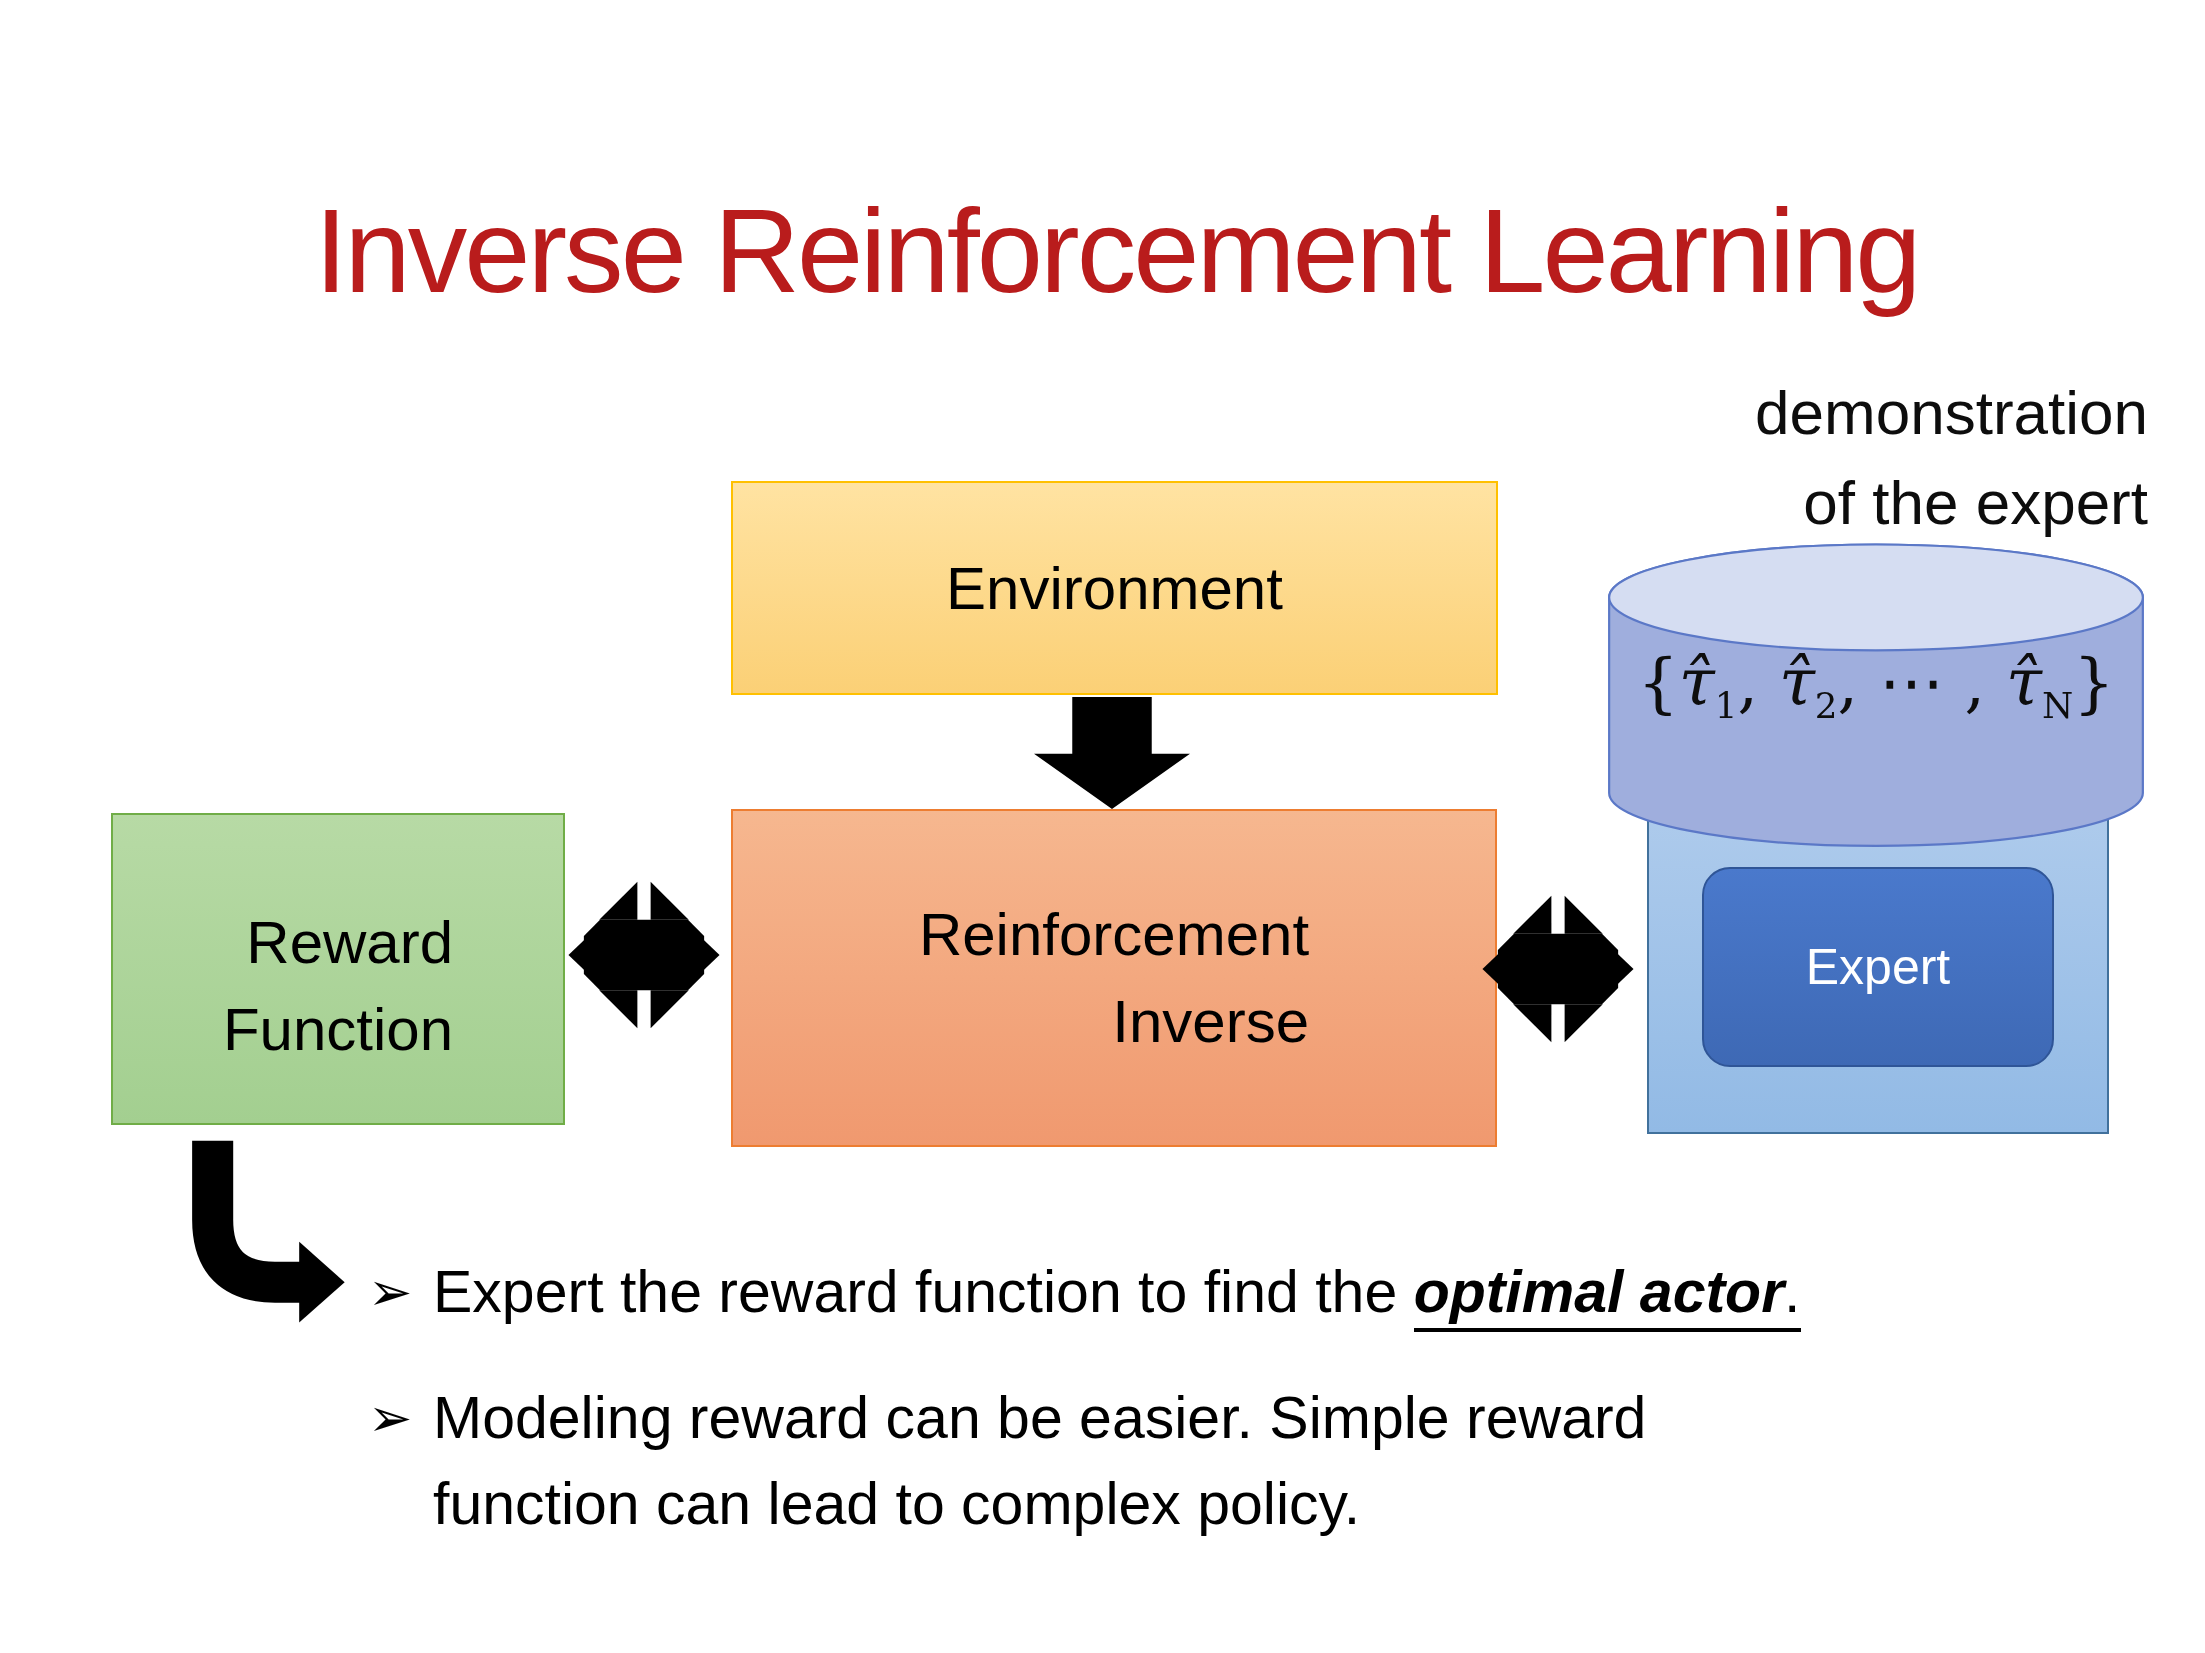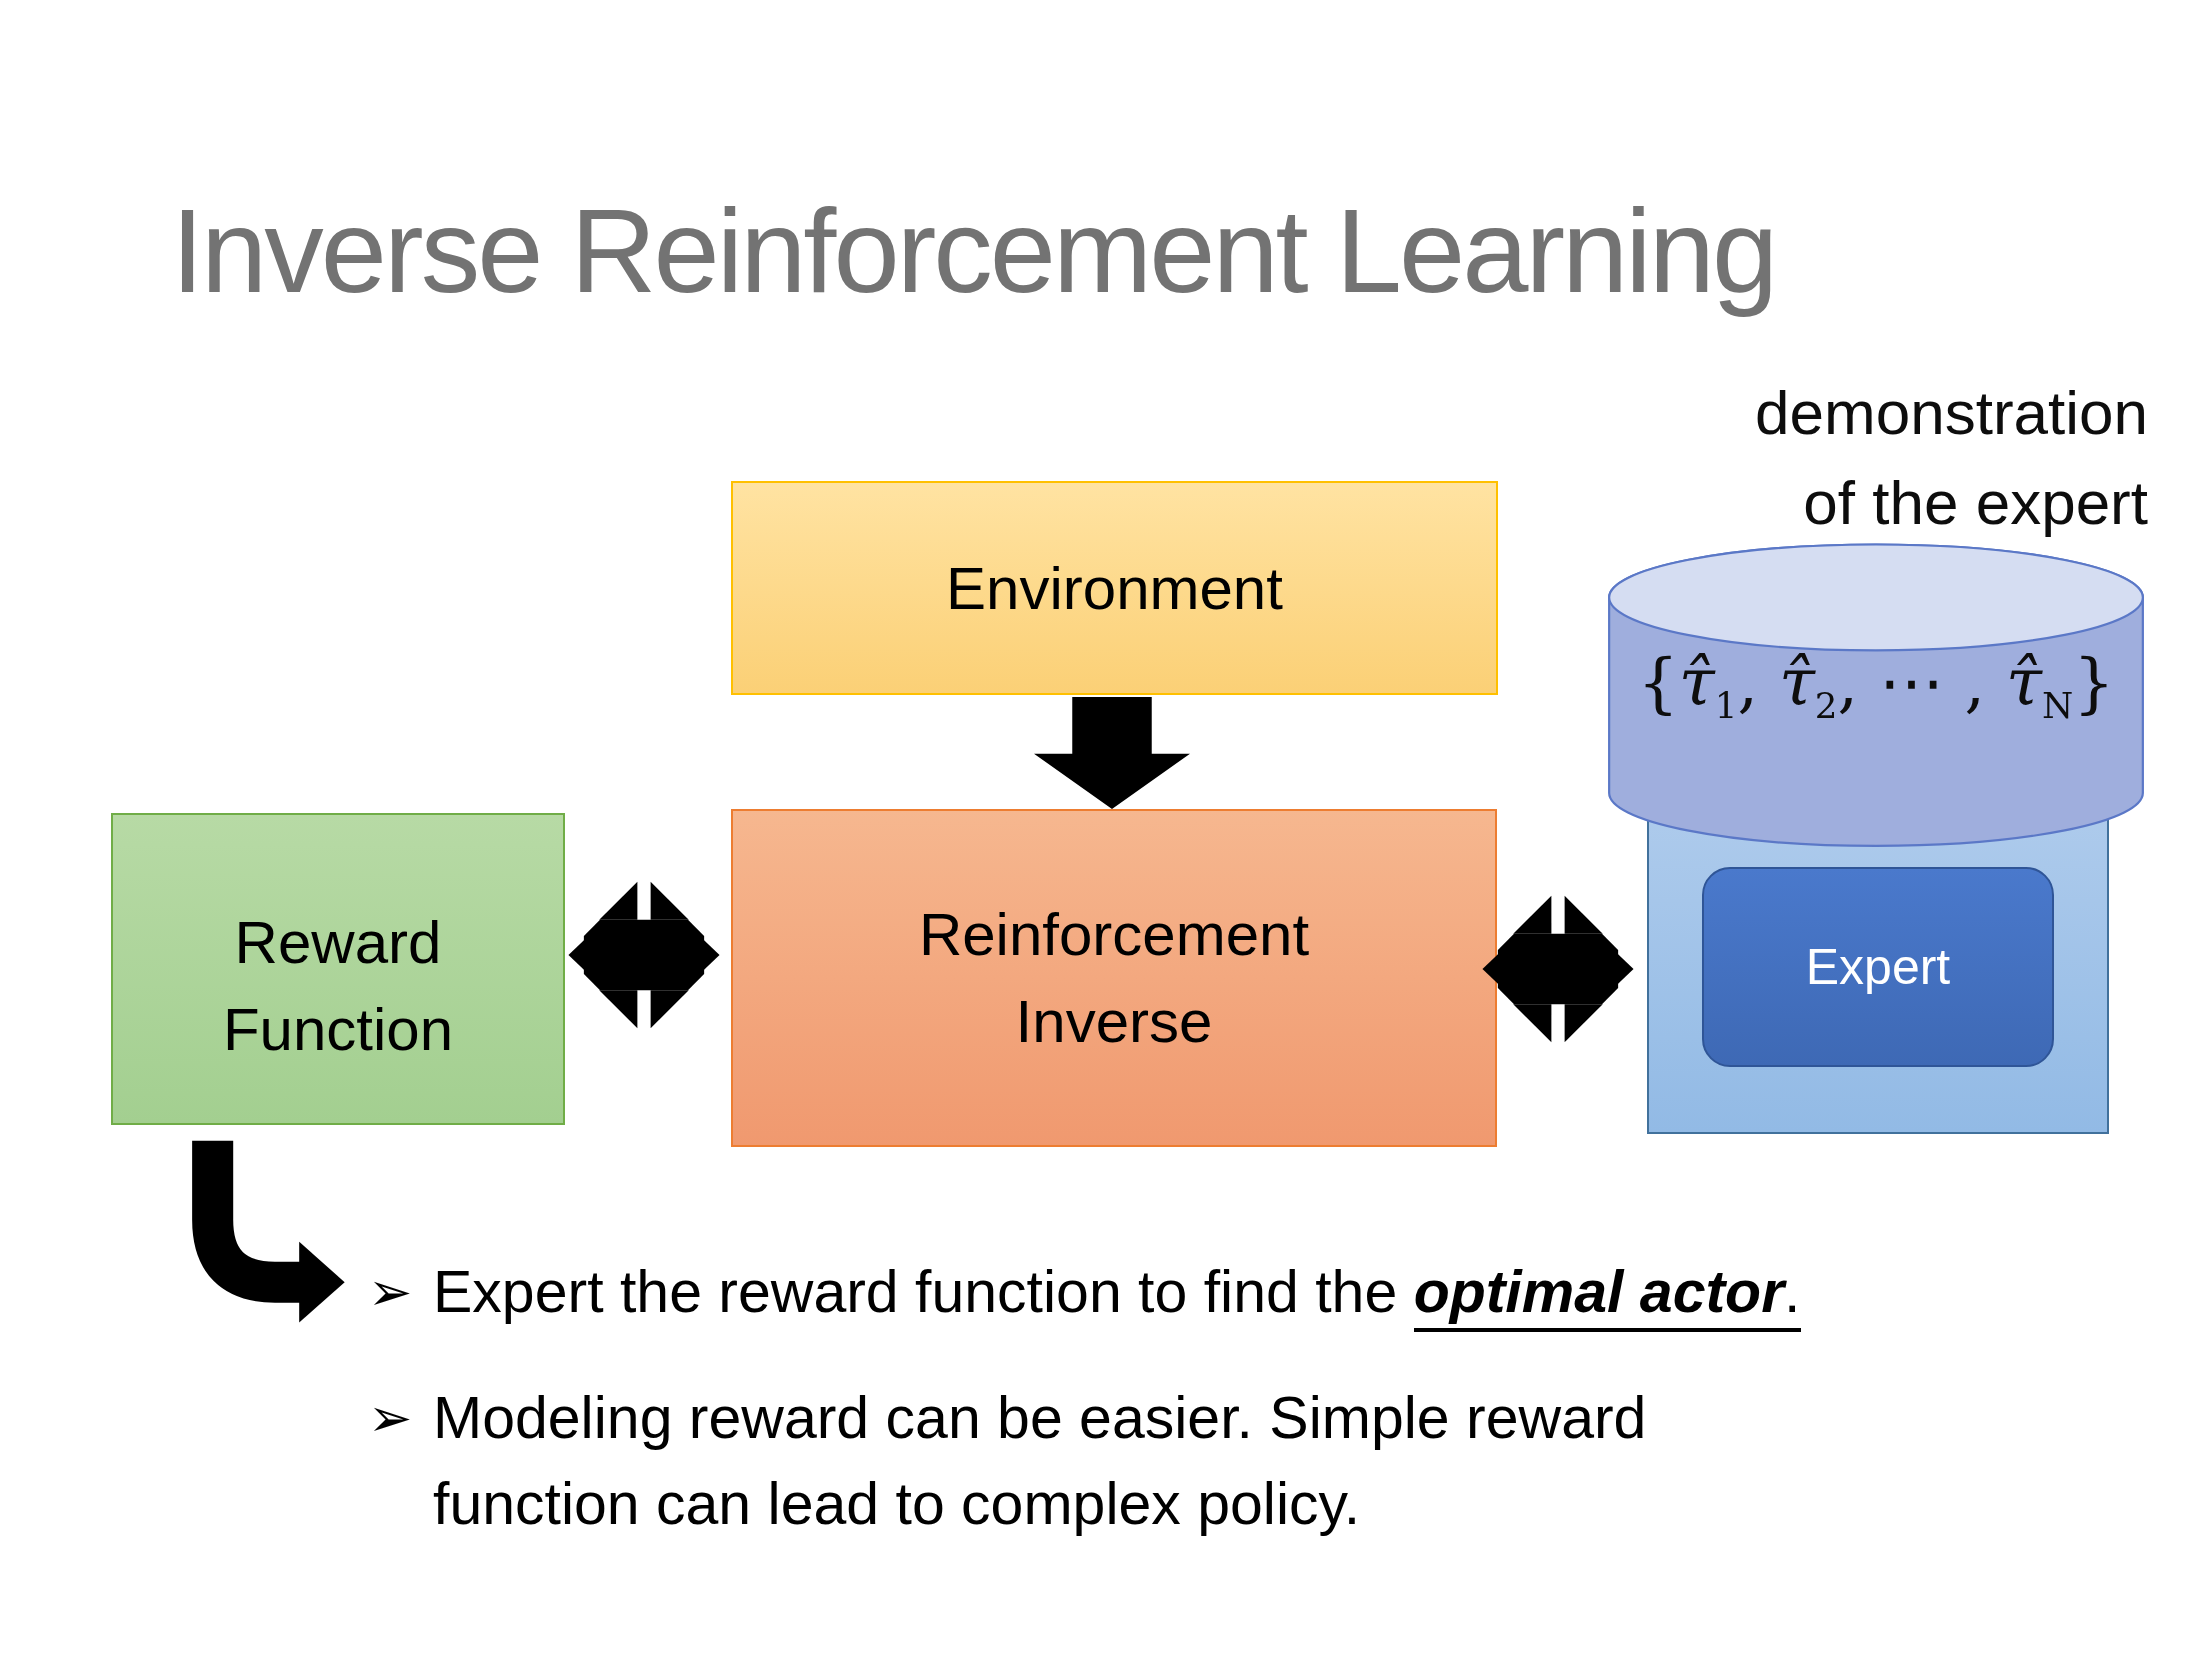--- a/index.html
+++ b/index.html
@@ -2,28 +2,28 @@
 <html style="--yellow_border: #FFC000; --yellow_top: #FFE3A2; --yellow_bottom: #FBD076; --green_border: #70AD47; --green_top: #B7DAA5; --green_bottom: #A3CF90; --orange_border: #ED7D31; --orange_top: #F6B78F; --orange_bottom: #F0996F; --cyl_stroke: #5B78C7; --cyl_body: #9FAEDD; --cyl_ellipse: #D5DDF2; --lightblue_border: #41719C; --lightblue_top: #AECBEC; --lightblue_bottom: #92BAE5; --expert_fill_top: #4A79CC; --expert_fill_bottom: #3E69B5; --expert_border: #2F5597; --expert_text: #FFFFFF; --arrow_black: #000000;font-size:11.8px"><head>
 <meta charset="utf-8">
 <style>
   html,body{margin:0;padding:0;background:#ffffff;}
   #slide{
     position:relative;width:2205px;height:1654px;background:#ffffff;overflow:hidden;
     font-family:"Liberation Sans",sans-serif;color:#000;
   }
   .abs{position:absolute;}
   #title{
-    left:171px;top:182px;width:1911px;
-    font-size:119px;letter-spacing:-0.025em;color:#737373;white-space:nowrap;
+    left:161px;top:182px;width:1911px;
+    font-size:119px;letter-spacing:-0.025em;color:#b91c1c;white-space:nowrap;text-align:center;
   }
   #demo-label{
     left:1604px;top:368px;width:544px;text-align:right;
     font-size:62px;line-height:1.45;color:#0d0d0d;
   }
-  .box{display:flex;align-items:center;justify-content:center;text-align:center;box-sizing:border-box;}
+  .box{display:flex;align-items:center;justify-content:center;text-align:right;box-sizing:border-box;}
   #env-box{
     left:731px;top:481px;width:767px;height:214px;
     background:linear-gradient(180deg,var(--yellow_top),var(--yellow_bottom));
     border:2.9px solid var(--yellow_border);
     font-size:60px;
   }
   #reward-box{
     left:111px;top:813px;width:454px;height:312px;
     background:linear-gradient(180deg,var(--green_top),var(--green_bottom));
     border:2.9px solid var(--green_border);

